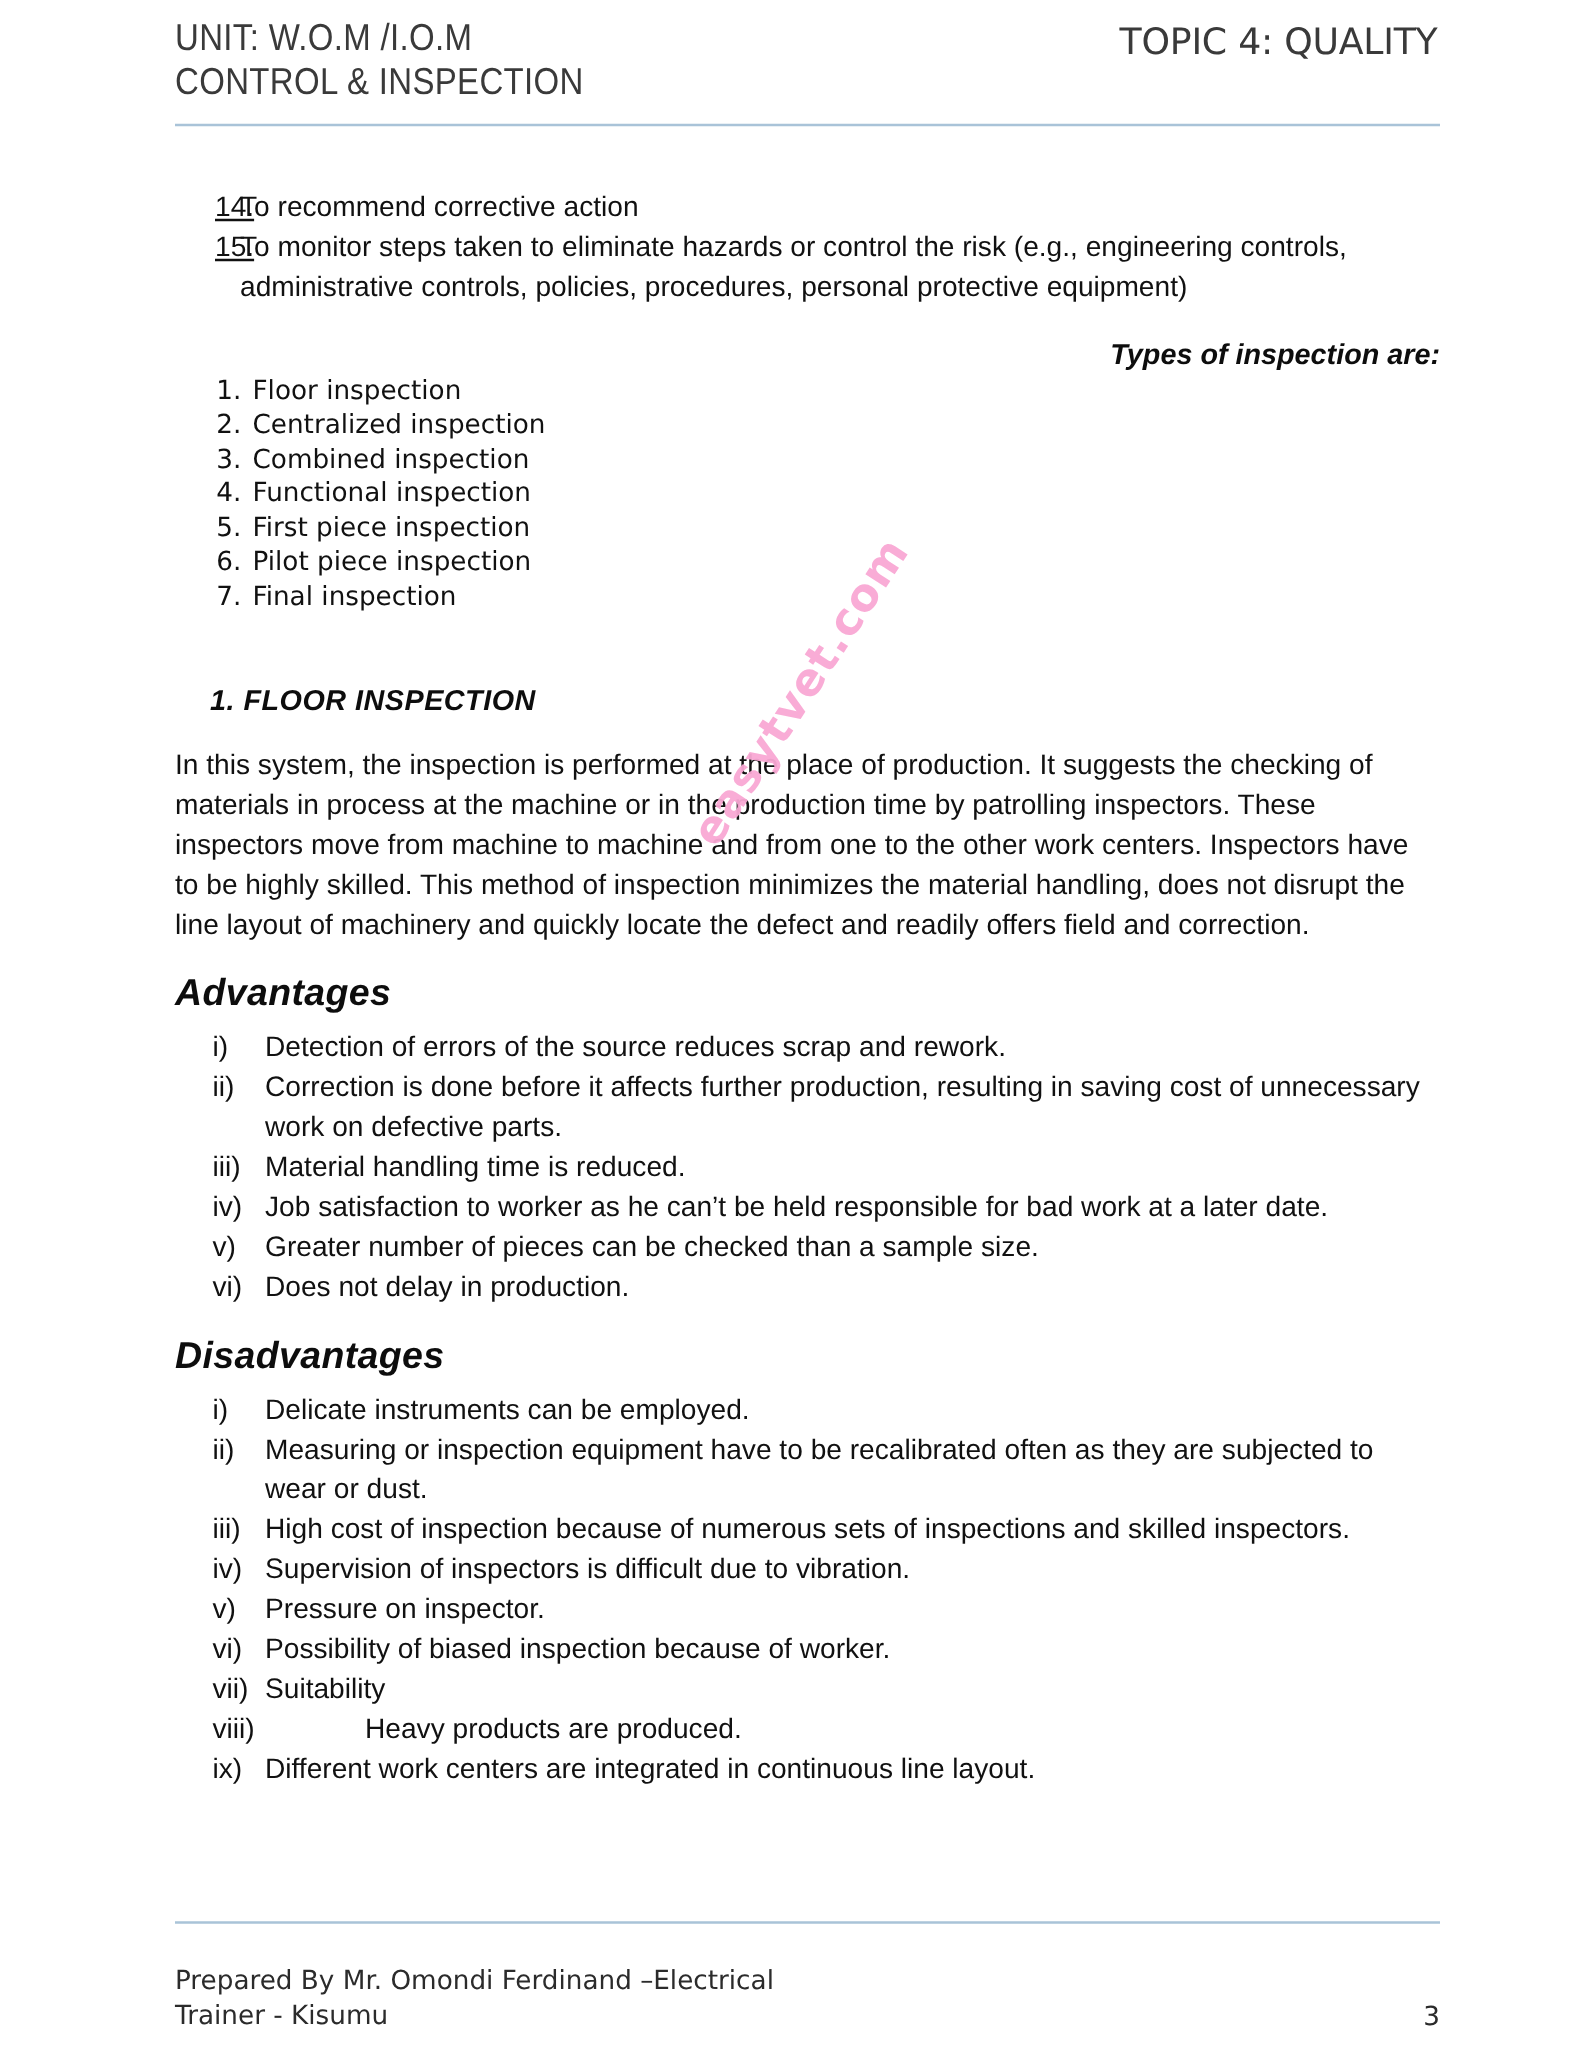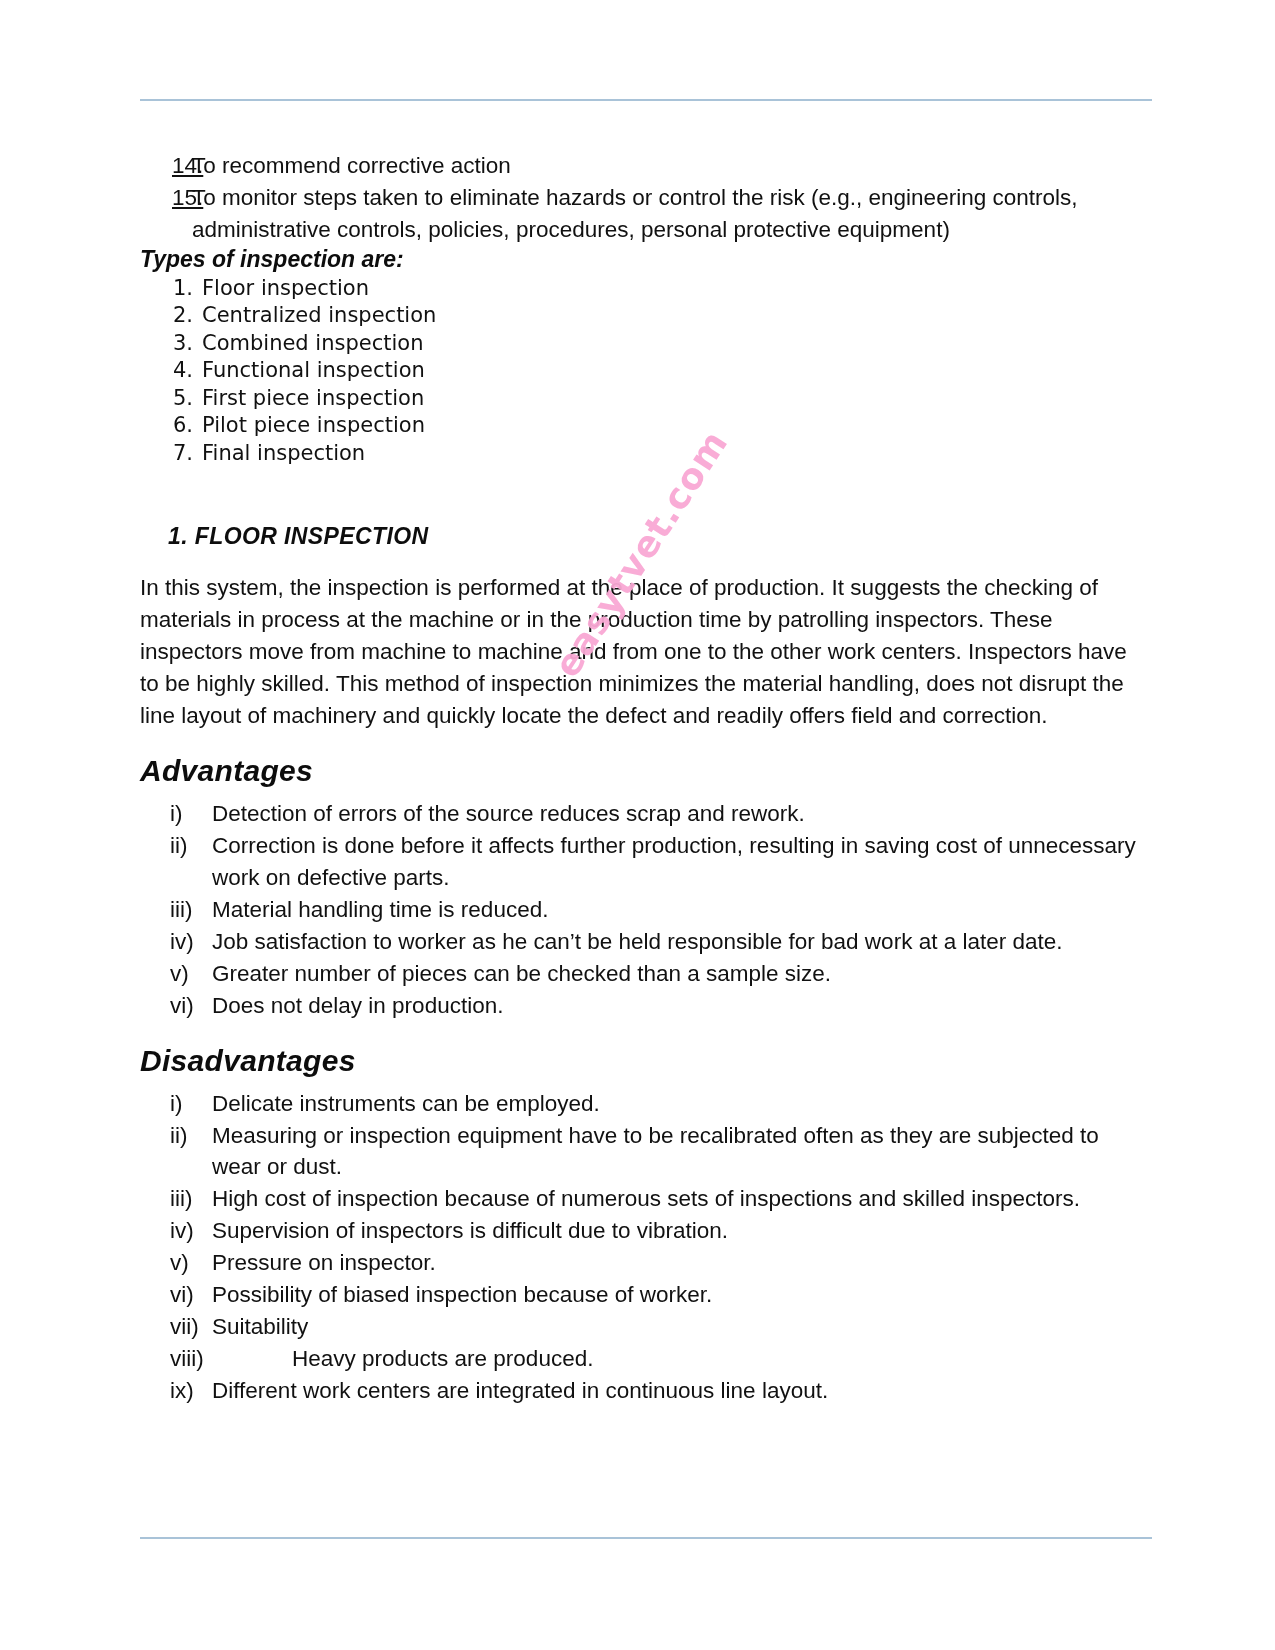--- a/index.html
+++ b/index.html
@@ -109,21 +109,23 @@
     margin-bottom: 0;
     letter-spacing: 0.2px;
   }
 
   .lead-italic {
     font-family: "Liberation Sans Narrow", "Liberation Sans", sans-serif;
     font-size: 23px;
     font-weight: bold;
     font-style: italic;
     color: #0d0d0d;
+    margin-top: 24px;
     margin-bottom: 2px;
+    text-align: right;
   }
 
   
   .types-list {
     margin: 0;
     padding: 0;
     list-style: none;
   }
   .types-item {
     display: flex;
@@ -246,20 +248,29 @@
     font-size: 21px;
     color: #2b2b2b;
     padding-bottom: 2px;
   }
 </style>
 </head>
 <body>
 
 <div class="page">
 
+  <div class="header">
+    <div class="header-row">
+      <div class="header-left">
+        <div>UNIT: W.O.M /I.O.M</div>
+        <div>CONTROL  &amp;  INSPECTION</div>
+      </div>
+      <div class="header-right">TOPIC 4: QUALITY</div>
+    </div>
+  </div>
   <div class="header-rule"></div>
 
   <div class="content">
 
     <ul class="obj-list">
       <li class="obj-item">
         <span class="obj-num">14.</span>
         <span class="obj-text">To recommend corrective action</span>
       </li>
       <li class="obj-item">
@@ -374,14 +385,21 @@
         <span class="roman-num">ix)</span>
         <span class="roman-text">Different work centers are integrated in continuous line layout.</span>
       </li>
     </ul>
 
   </div>
 
   <div class="watermark">easytvet.com</div>
 
   <div class="footer-rule"></div>
+  <div class="footer">
+    <div class="footer-text">
+      <div>Prepared By Mr. Omondi Ferdinand –Electrical</div>
+      <div>Trainer - Kisumu</div>
+    </div>
+    <div class="footer-page">3</div>
+  </div>
 
 </div>
 
 </body></html>

